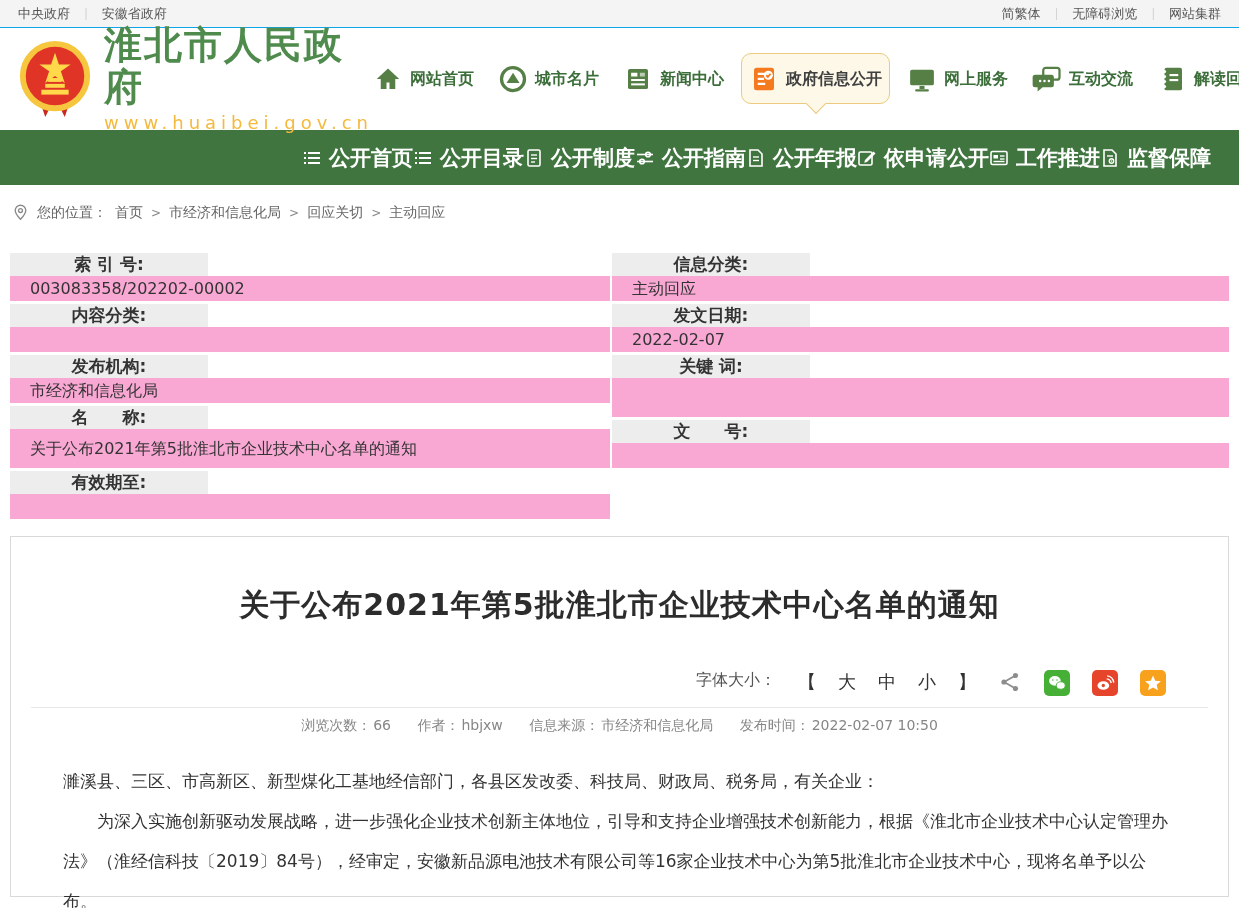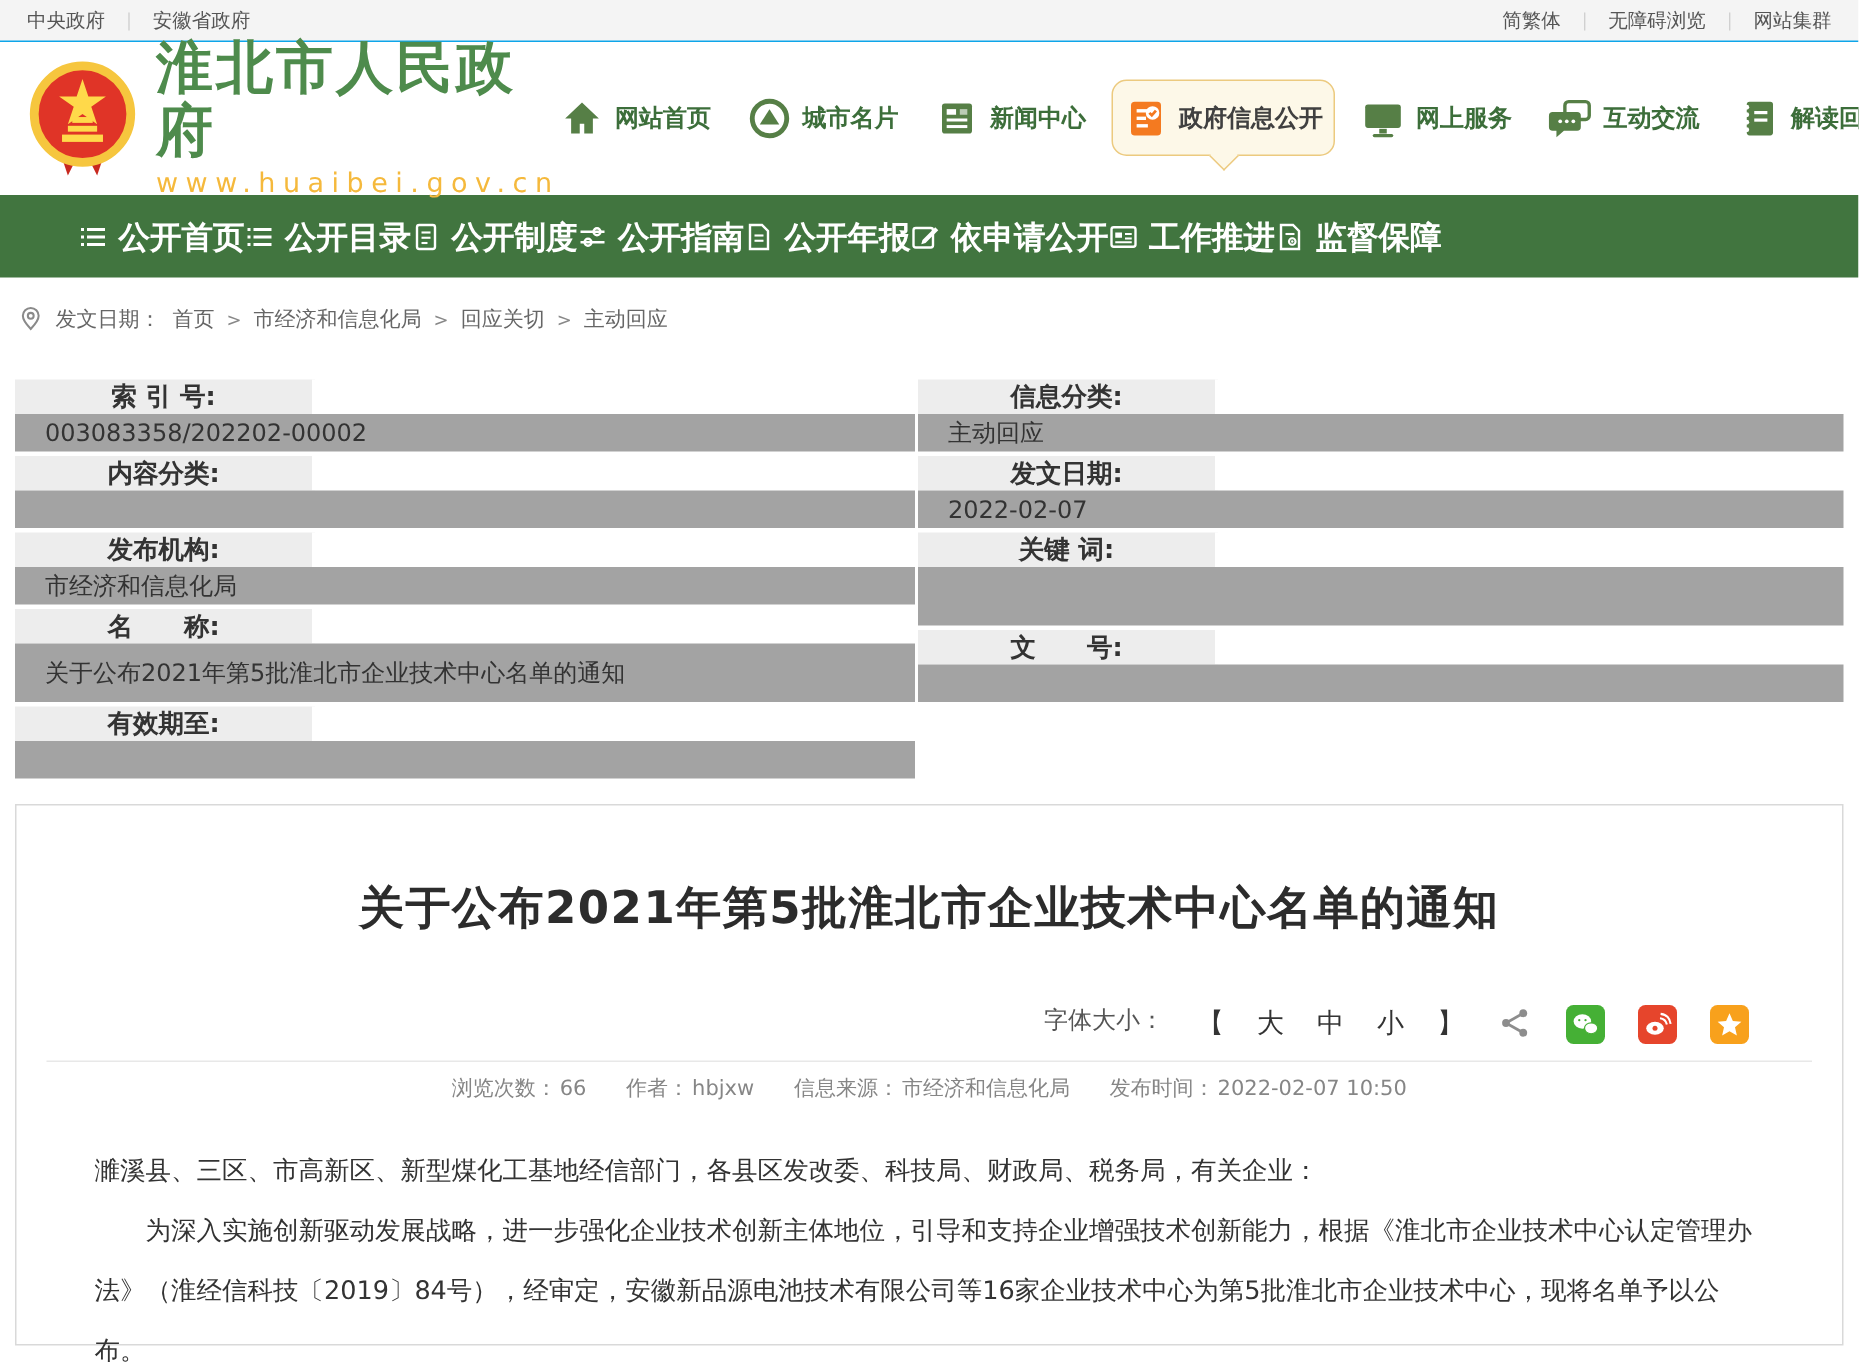--- a/index.html
+++ b/index.html
@@ -34,42 +34,42 @@
   .hnav-item.active .ic { color: #f47a20; }
   .hnav-item.active .lb { color: #404040; font-family: Liberation Mono, monospace; }
   .hnav-item.active::after {
     content: ""; position: absolute; left: 50%; bottom: -8px; width: 13px; height: 13px;
     margin-left: -7px; background: #fdf8e8; border-right: 1px solid #ecca7f;
     border-bottom: 1px solid #ecca7f; transform: rotate(45deg);
   }
   
   .navbar {
     height: 55px; background: #41753f; display: flex; align-items: center;
-    justify-content: flex-start; padding: 0 52px;
+    justify-content: flex-end; padding: 0 28px;
   }
   .gnav-item { display: flex; align-items: center; gap: 7px; color: #fff; font-size: 21px; font-weight: bold; cursor: pointer; white-space: nowrap; }
   .gnav-item .ic { width: 20px; height: 20px; color: #fff; }
   
   .breadcrumb { height: 55px; display: flex; align-items: center; padding-left: 12px; font-size: 14px; color: #666; gap: 8px; }
   .breadcrumb .pin { width: 17px; height: 17px; color: #8a8a8a; }
   .breadcrumb .bc-sep { color: #888; font-size: 12px; }
   .breadcrumb .bc-link { cursor: pointer; }
   
   .table-wrap { display: flex; gap: 2px; margin: 13px 10px 0; align-items: flex-start; }
   .tcol-left { width: 600px; flex: 0 0 auto; }
   .tcol-right { flex: 1; }
   .trow { display: flex; margin-bottom: 3px; height: 48px; flex-direction: column; }
   .trow.tall { height: 62px; }
   .tlabel {
     width: 200px; flex: 0 0 auto; background: #ededed; border-right: 2px solid #fff;
     display: flex; align-items: center; justify-content: center;
     font-size: 17px; font-weight: bold; color: #333; white-space: pre;
   }
   .tvalue {
-    flex: 1; background: #a3a3a3; display: flex; align-items: center;
+    flex: 1; background: #f9a8d4; display: flex; align-items: center;
     padding: 0 20px; font-size: 16px; color: #333; line-height: 25px;
   }
   
   .content-box {
     margin: 14px 10px 0; border: 1px solid #d9d9d9; background: #fff;
     height: 361px; padding-bottom: 10px;
   }
   .article-title { text-align: center; font-size: 30px; font-weight: bold; color: #2c2c2c; margin-top: 48px; letter-spacing: 1px; }
   .toolbar { display: flex; justify-content: flex-end; align-items: flex-start; gap: 22px; padding-right: 62px; margin-top: 44px; }
   .fs-label { font-size: 16px; color: #555; }
@@ -275,21 +275,21 @@
       </svg>
     <span>监督保障</span>
   </div>
 </div>
 
 <div class="breadcrumb">
   <svg class="pin" viewBox="0 0 20 20">
       <path d="M10 1.5 a6.2 6.2 0 0 1 6.2 6.2 c0 4 -4.5 8.5 -6.2 10.3 C8.3 16.2 3.8 11.7 3.8 7.7 A6.2 6.2 0 0 1 10 1.5 z" fill="none" stroke="currentColor" stroke-width="1.6"></path>
       <circle cx="10" cy="7.7" r="2.3" fill="none" stroke="currentColor" stroke-width="1.6"></circle>
     </svg>
-  <span>发文日期：</span>
+  <span>您的位置：</span>
   <span class="bc-link">首页</span>
   <span class="bc-sep">&gt;</span>
   <span class="bc-link">市经济和信息化局</span>
   <span class="bc-sep">&gt;</span>
   <span class="bc-link">回应关切</span>
   <span class="bc-sep">&gt;</span>
   <span class="bc-link">主动回应</span>
 </div>
 
 <div class="table-wrap">

